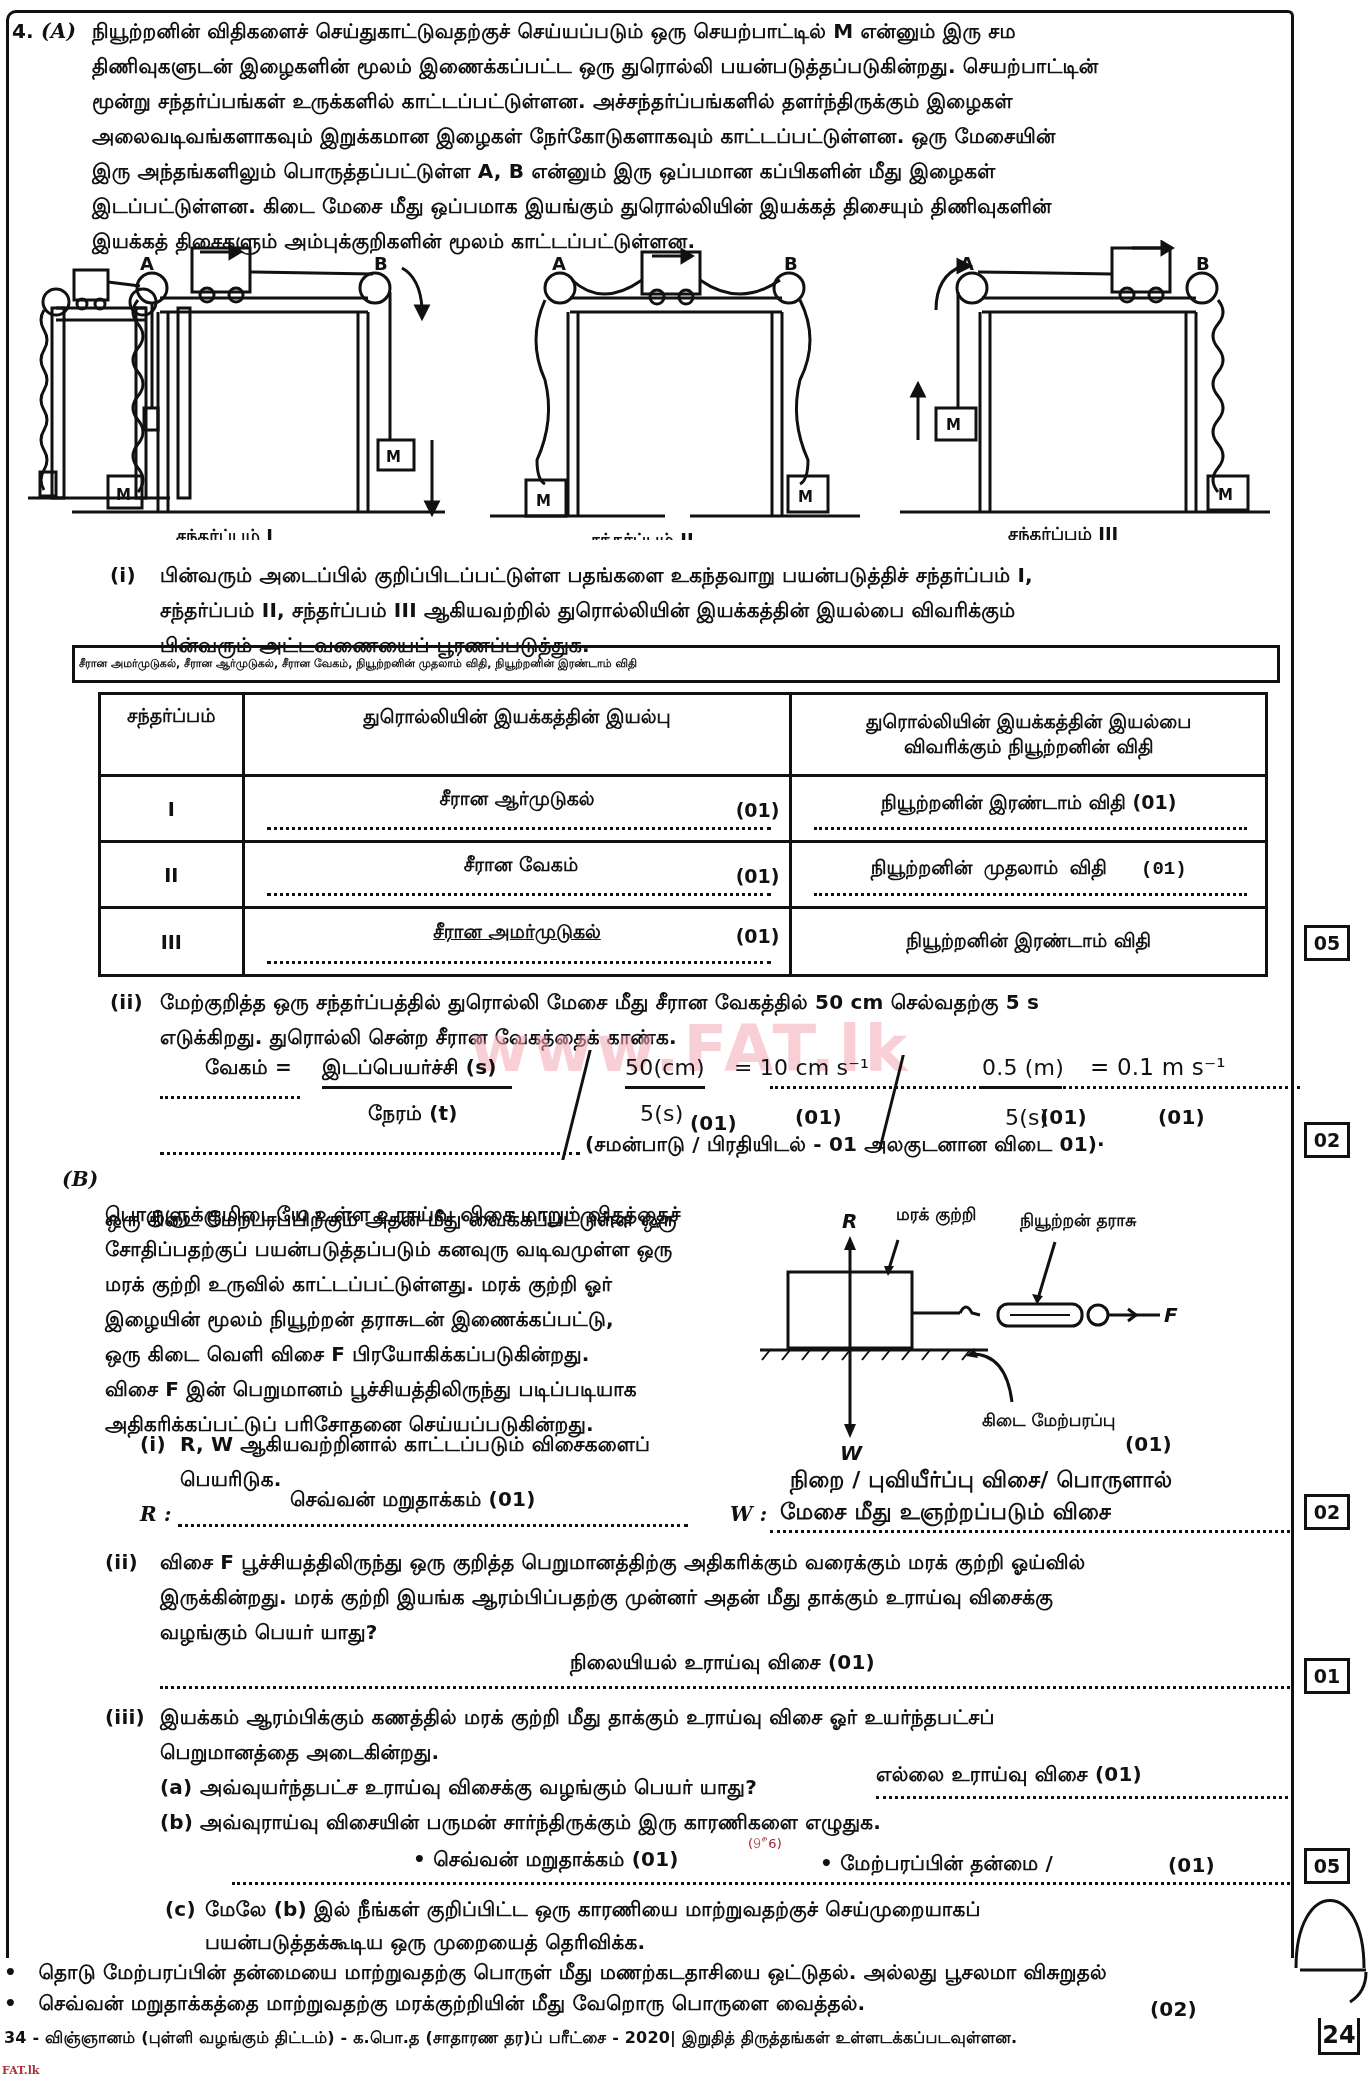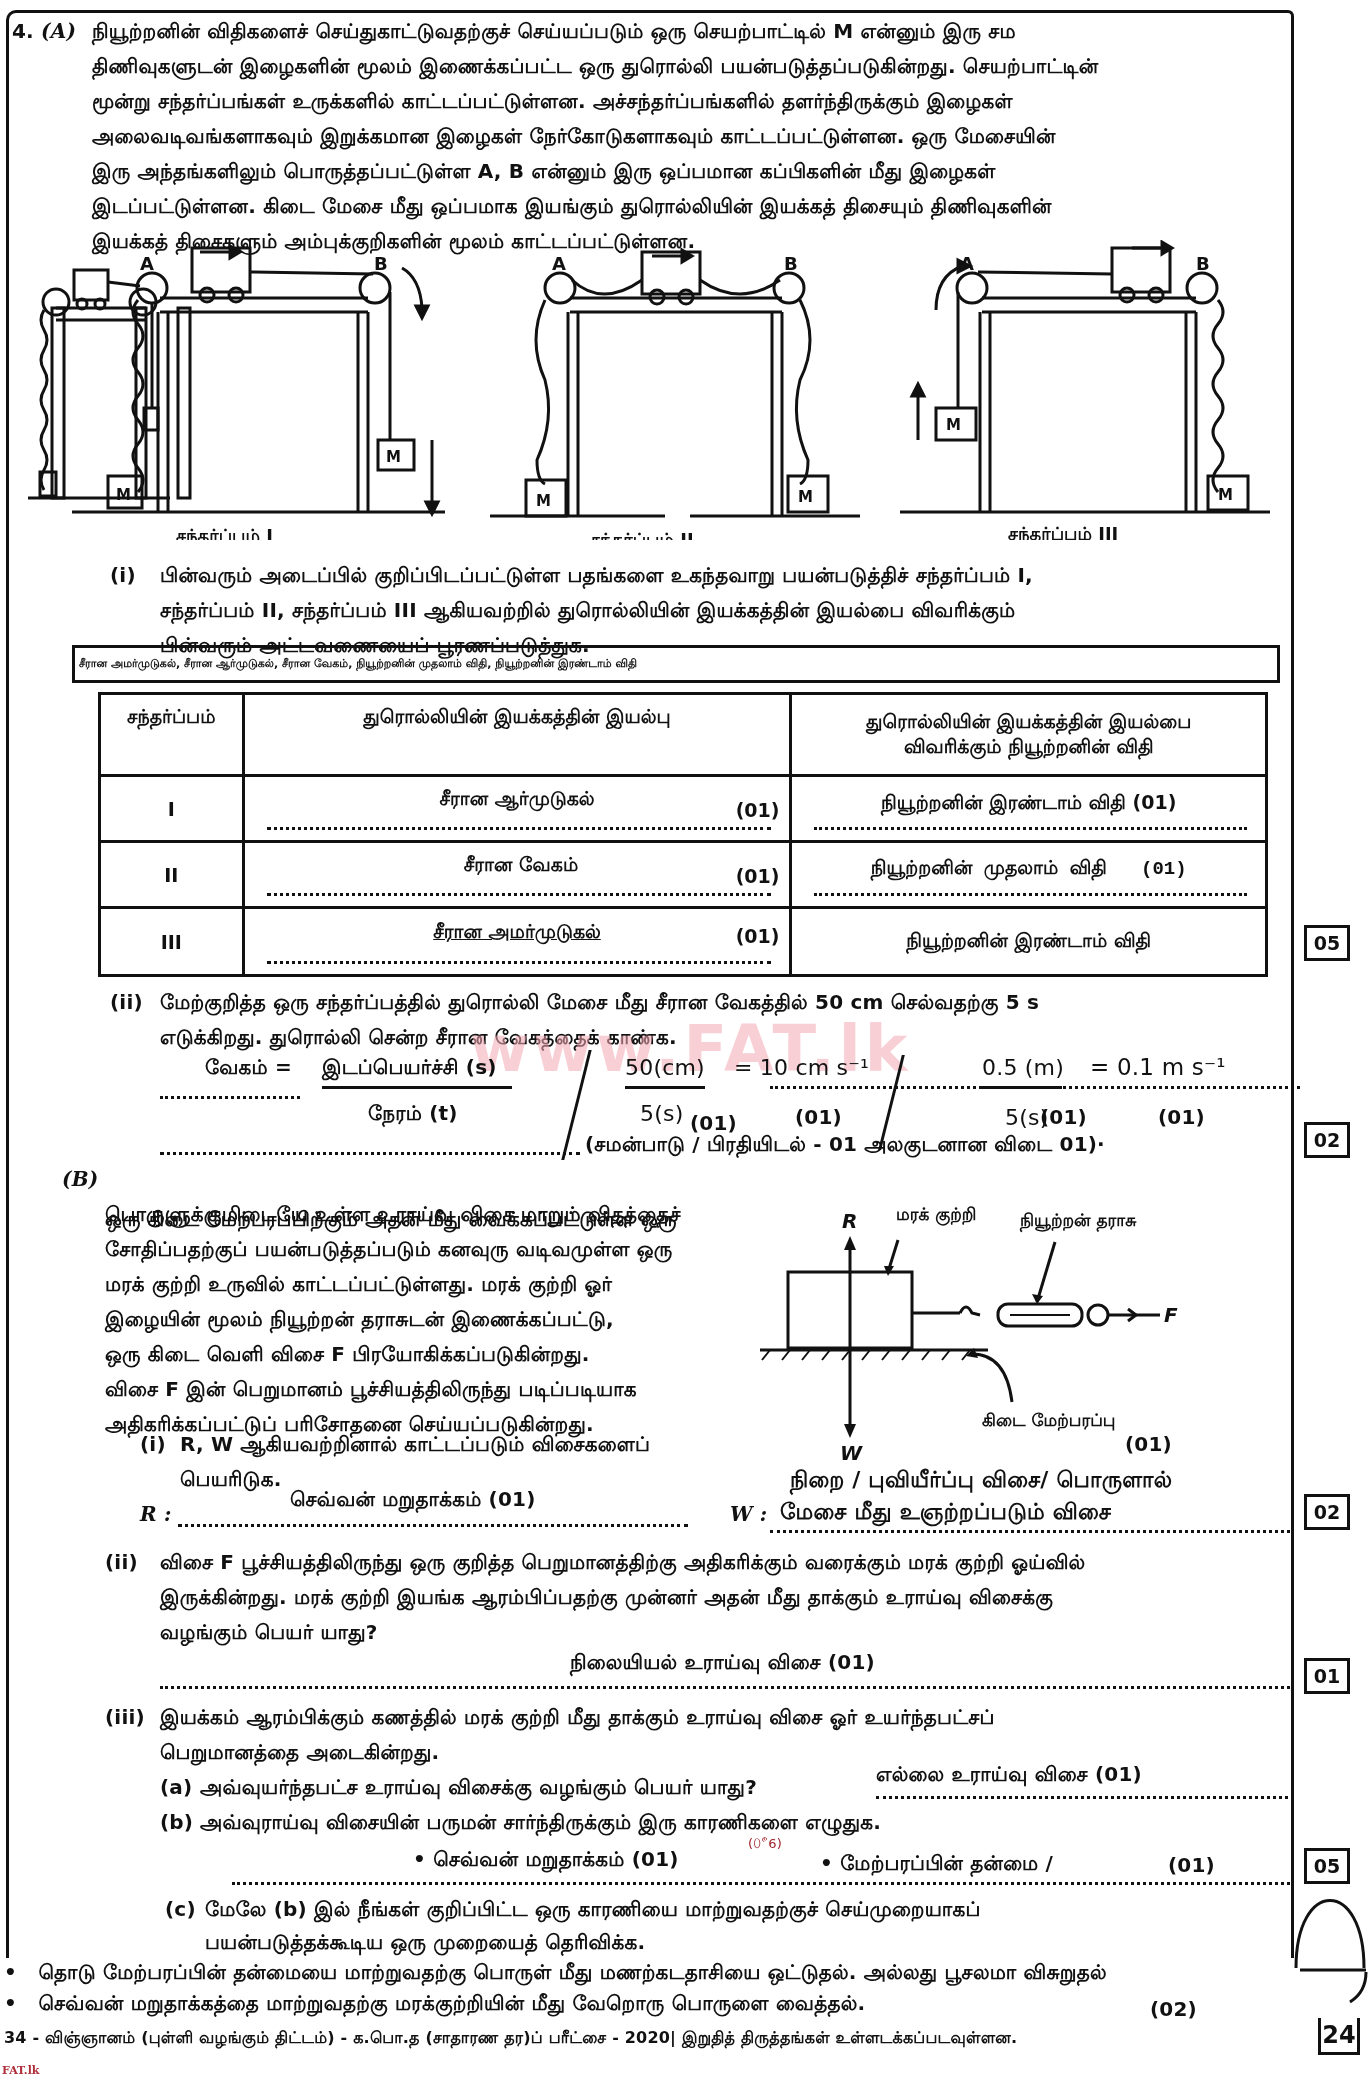--- a/index.html
+++ b/index.html
@@ -157,21 +157,21 @@
 
 <div class="p" style="left:110px;top:558px;">(i)</div>
 <div class="p" style="left:160px;top:558px;">பின்வரும் அடைப்பில் குறிப்பிடப்பட்டுள்ள பதங்களை உகந்தவாறு பயன்படுத்திச் சந்தர்ப்பம் I,</div>
 <div class="p" style="left:160px;top:593px;">சந்தர்ப்பம் II, சந்தர்ப்பம் III ஆகியவற்றில் துரொல்லியின் இயக்கத்தின் இயல்பை விவரிக்கும்</div>
 <div class="p" style="left:160px;top:628px;">பின்வரும் அட்டவணையைப் பூரணப்படுத்துக.</div>
 <div class="abs" style="left:72px;top:645px;width:1198px;height:32px;border:3px solid #111;font-size:11px;line-height:32px;padding-left:4px;white-space:nowrap;overflow:hidden;">சீரான அமர்முடுகல், சீரான ஆர்முடுகல், சீரான வேகம், நியூற்றனின் முதலாம் விதி, நியூற்றனின் இரண்டாம் விதி</div>
 
 <table class="ans">
   <tbody>
       <tr style="height:82px;">
-    <td style="width:140px;vertical-align:top;padding-top:10px;">சந்தர்ப்பம்</td>
+    <td style="width:140px;vertical-align:top;padding-top:10px;font-family:Liberation Serif, serif;">சந்தர்ப்பம்</td>
     <td style="width:555px;vertical-align:top;padding-top:10px;">துரொல்லியின் இயக்கத்தின் இயல்பு</td>
     <td style="width:475px;">
       <div>துரொல்லியின் இயக்கத்தின் இயல்பை</div>
       <div>விவரிக்கும் நியூற்றனின் விதி</div>
     </td>
   </tr>
   <tr style="height:66px;">
     <td>I</td>
     <td>
           <span class="cellans" style="margin-top:-18px;display:block;">சீரான ஆர்முடுகல்</span>
@@ -308,21 +308,21 @@
 <div class="p" style="left:105px;top:1700px;">(iii)</div>
 <div class="p" style="left:160px;top:1700px;">இயக்கம் ஆரம்பிக்கும் கணத்தில் மரக் குற்றி மீது தாக்கும் உராய்வு விசை ஓர் உயர்ந்தபட்சப்</div>
 <div class="p" style="left:160px;top:1735px;">பெறுமானத்தை அடைகின்றது.</div>
 <div class="p" style="left:160px;top:1770px;">(a)</div>
 <div class="p" style="left:200px;top:1770px;">அவ்வுயர்ந்தபட்ச உராய்வு விசைக்கு வழங்கும் பெயர் யாது?</div>
 <div class="p" style="left:876px;top:1757px;">எல்லை உராய்வு விசை   (01)</div>
 <div class="dots" style="left:876px;top:1796px;width:412px;"></div>
 <div class="p" style="left:160px;top:1805px;">(b)</div>
 <div class="p" style="left:200px;top:1805px;">அவ்வுராய்வு விசையின் பருமன் சார்ந்திருக்கும் இரு காரணிகளை எழுதுக.</div>
 <div class="p" style="left:390px;top:1842px;margin-left:23px;">• செவ்வன் மறுதாக்கம் (01)</div>
-<div class="p hand" style="left:748px;top:1826px;font-size:13px;color:#a0242c;">(0ீ6)</div>
+<div class="p hand" style="left:748px;top:1826px;font-size:13px;color:#a0242c;">(9ீ6)</div>
 <div class="p" style="left:820px;top:1846px;">• மேற்பரப்பின் தன்மை /</div>
 <div class="p" style="left:1168px;top:1848px;">(01)</div>
 <div class="dots" style="left:232px;top:1882px;width:1058px;"></div>
 <div class="markbox" style="left:1304px;top:1848px;">05</div>
 
 <div class="p" style="left:165px;top:1892px;">(c)</div>
 <div class="p" style="left:205px;top:1892px;">மேலே (b) இல் நீங்கள் குறிப்பிட்ட ஒரு காரணியை மாற்றுவதற்குச் செய்முறையாகப்</div>
 <div class="p" style="left:205px;top:1925px;">பயன்படுத்தக்கூடிய ஒரு முறையைத் தெரிவிக்க.</div>
 
 <svg class="abs" style="left:1290px;top:1888px;" width="82" height="120" xmlns="http://www.w3.org/2000/svg">

